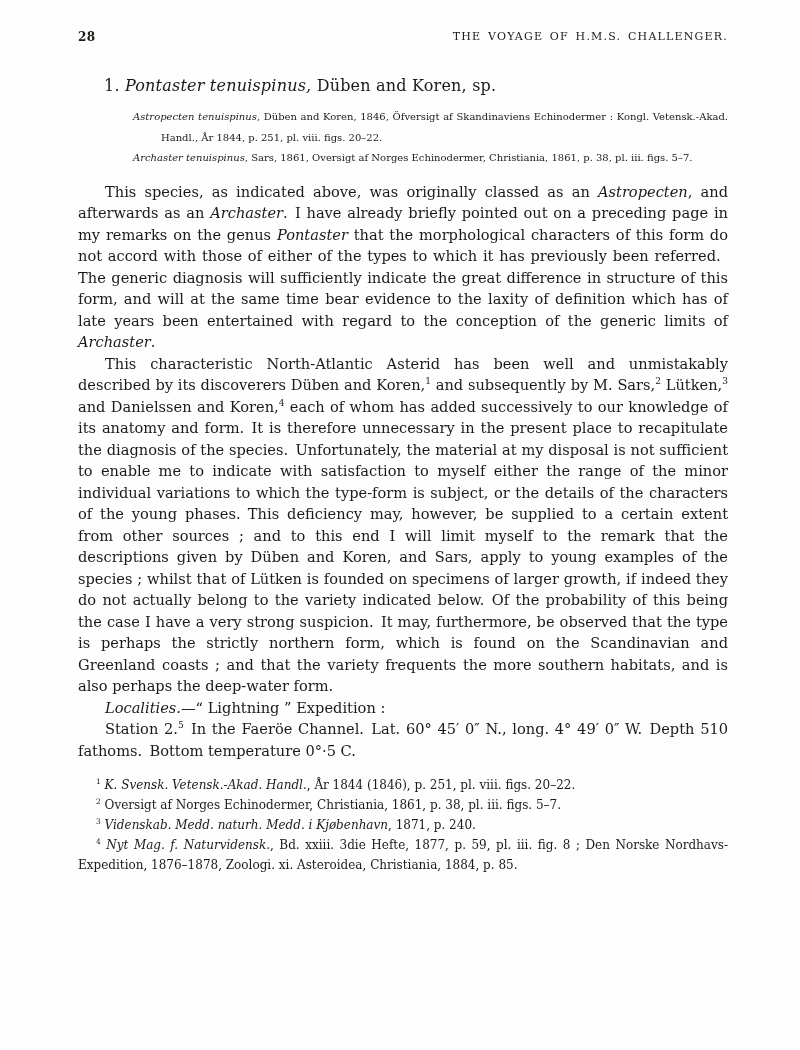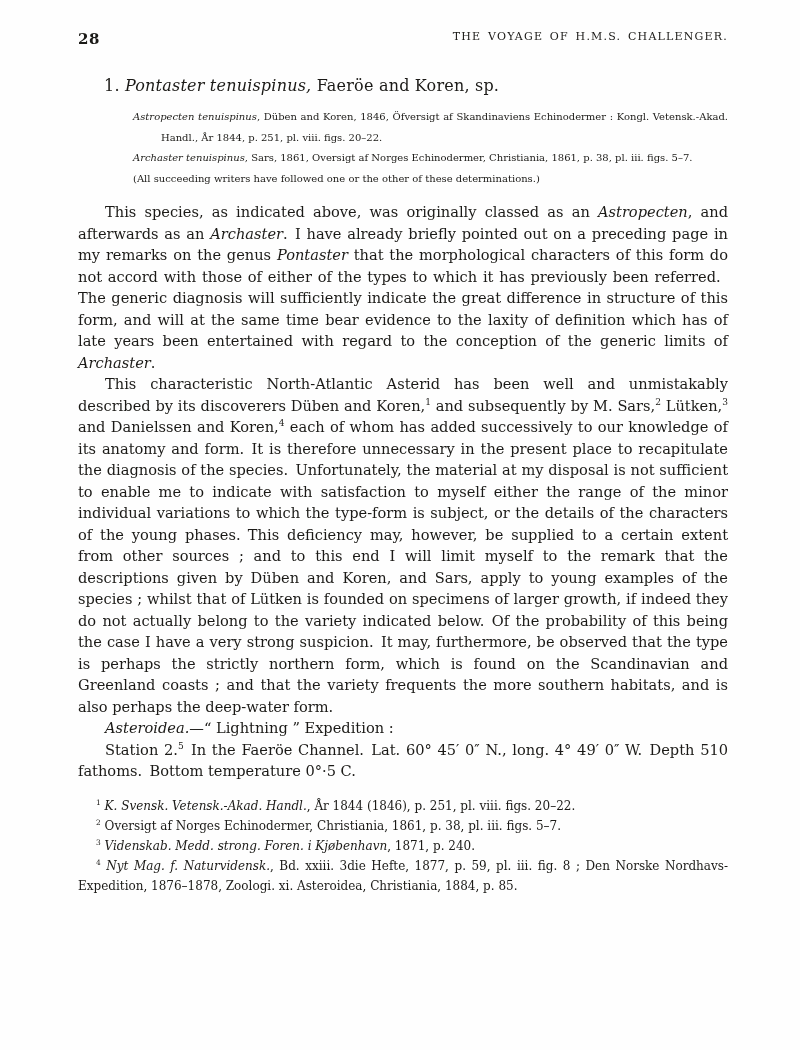--- a/index.html
+++ b/index.html
@@ -23,21 +23,21 @@
   
   .running-head {
     position: relative;
     height: 20px;
     margin-bottom: 24px;
   }
   .pagenum {
     position: absolute;
     left: 0;
     top: 0;
-    font-size: 15px;
+    font-size: 12px;
     font-weight: bold;
     letter-spacing: 0.5px;
   }
   .running-title {
     text-align: right;
     font-size: 11px;
     letter-spacing: 1.2px;
     word-spacing: 2px;
   }
   
@@ -90,35 +90,34 @@
 </head>
 <body>
 
 <div class="page">
 
   <header class="running-head">
     <span class="pagenum">28</span>
     <div class="running-title">THE VOYAGE OF H.M.S. CHALLENGER.</div>
   </header>
 
-  <h2 class="species-heading"><span>1.</span> <i>Pontaster tenuispinus,</i> <span>Faeröe and Koren, sp.</span></h2>
+  <h2 class="species-heading"><span>1.</span> <i>Pontaster tenuispinus,</i> <span>Düben and Koren, sp.</span></h2>
 
   <section class="synonymy">
       <p class="syn-entry"><i>Astropecten tenuispinus</i><span>, Düben and Koren, 1846, Öfversigt af Skandinaviens Echinodermer : Kongl. Vetensk.-Akad. Handl., År 1844, p. 251, pl. viii. figs. 20–22.</span></p>
       <p class="syn-entry"><i>Archaster tenuispinus</i><span>, Sars, 1861, Oversigt af Norges Echinodermer, Christiania, 1861, p. 38, pl. iii. figs. 5–7.</span></p>
-      <p class="syn-entry"><span>(All succeeding writers have followed one or the other of these determinations.)</span></p>
     </section>
 
   <section class="body-text">
       <p class="body-para"><span>This species, as indicated above, was originally classed as an </span><i>Astropecten</i><span>, and afterwards as an </span><i>Archaster</i><span>. I have already briefly pointed out on a preceding page in my remarks on the genus </span><i>Pontaster</i><span> that the morphological characters of this form do not accord with those of either of the types to which it has previously been referred. The generic diagnosis will sufficiently indicate the great difference in structure of this form, and will at the same time bear evidence to the laxity of definition which has of late years been entertained with regard to the conception of the generic limits of </span><i>Archaster</i><span>.</span></p>
       <p class="body-para"><span>This characteristic North-Atlantic Asterid has been well and unmistakably described by its discoverers Düben and Koren,</span><sup>1</sup><span> and subsequently by M. Sars,</span><sup>2</sup><span> Lütken,</span><sup>3</sup><span> and Danielssen and Koren,</span><sup>4</sup><span> each of whom has added successively to our knowledge of its anatomy and form. It is therefore unnecessary in the present place to recapitulate the diagnosis of the species. Unfortunately, the material at my disposal is not sufficient to enable me to indicate with satisfaction to myself either the range of the minor individual variations to which the type-form is subject, or the details of the characters of the young phases. This deficiency may, however, be supplied to a certain extent from other sources ; and to this end I will limit myself to the remark that the descriptions given by Düben and Koren, and Sars, apply to young examples of the species ; whilst that of Lütken is founded on specimens of larger growth, if indeed they do not actually belong to the variety indicated below. Of the probability of this being the case I have a very strong suspicion. It may, furthermore, be observed that the type is perhaps the strictly northern form, which is found on the Scandinavian and Greenland coasts ; and that the variety frequents the more southern habitats, and is also perhaps the deep-water form.</span></p>
-      <p class="body-para"><i>Asteroidea.</i><span>—“ Lightning ” Expedition :</span></p>
+      <p class="body-para"><i>Localities.</i><span>—“ Lightning ” Expedition :</span></p>
       <p class="body-para"><span>Station 2.</span><sup>5</sup><span> In the Faeröe Channel. Lat. 60° 45′ 0″ N., long. 4° 49′ 0″ W. Depth 510 fathoms. Bottom temperature 0°·5 C.</span></p>
     </section>
 
   <section class="footnotes">
       <p class="footnote"><sup>1</sup><span> </span><i>K. Svensk. Vetensk.-Akad. Handl.</i><span>, År 1844 (1846), p. 251, pl. viii. figs. 20–22.</span></p>
       <p class="footnote"><sup>2</sup><span> Oversigt af Norges Echinodermer, Christiania, 1861, p. 38, pl. iii. figs. 5–7.</span></p>
-      <p class="footnote"><sup>3</sup><span> </span><i>Videnskab. Medd. strong. Foren. i Kjøbenhavn</i><span>, 1871, p. 240.</span></p>
+      <p class="footnote"><sup>3</sup><span> </span><i>Videnskab. Medd. naturh. Medd. i Kjøbenhavn</i><span>, 1871, p. 240.</span></p>
       <p class="footnote"><sup>4</sup><span> </span><i>Nyt Mag. f. Naturvidensk.</i><span>, Bd. xxiii. 3die Hefte, 1877, p. 59, pl. iii. fig. 8 ; Den Norske Nordhavs-Expedition, 1876–1878, Zoologi. xi. Asteroidea, Christiania, 1884, p. 85.</span></p>
     </section>
 
 </div>
 
 </body></html>

